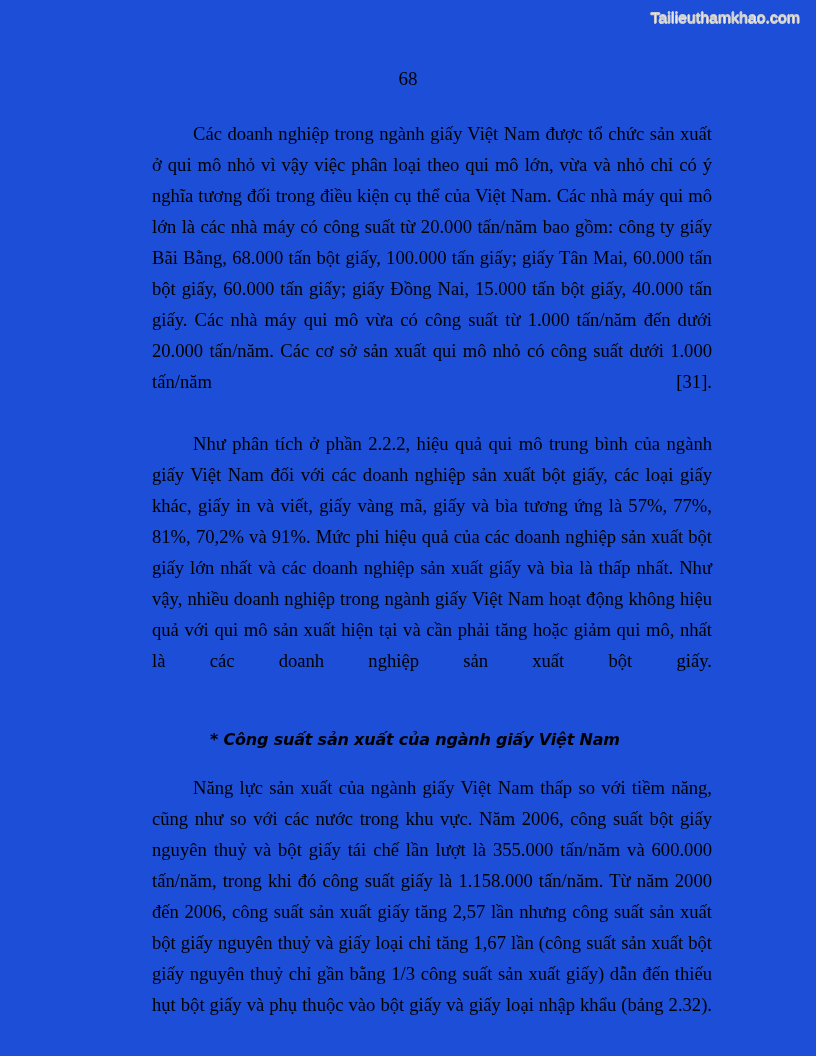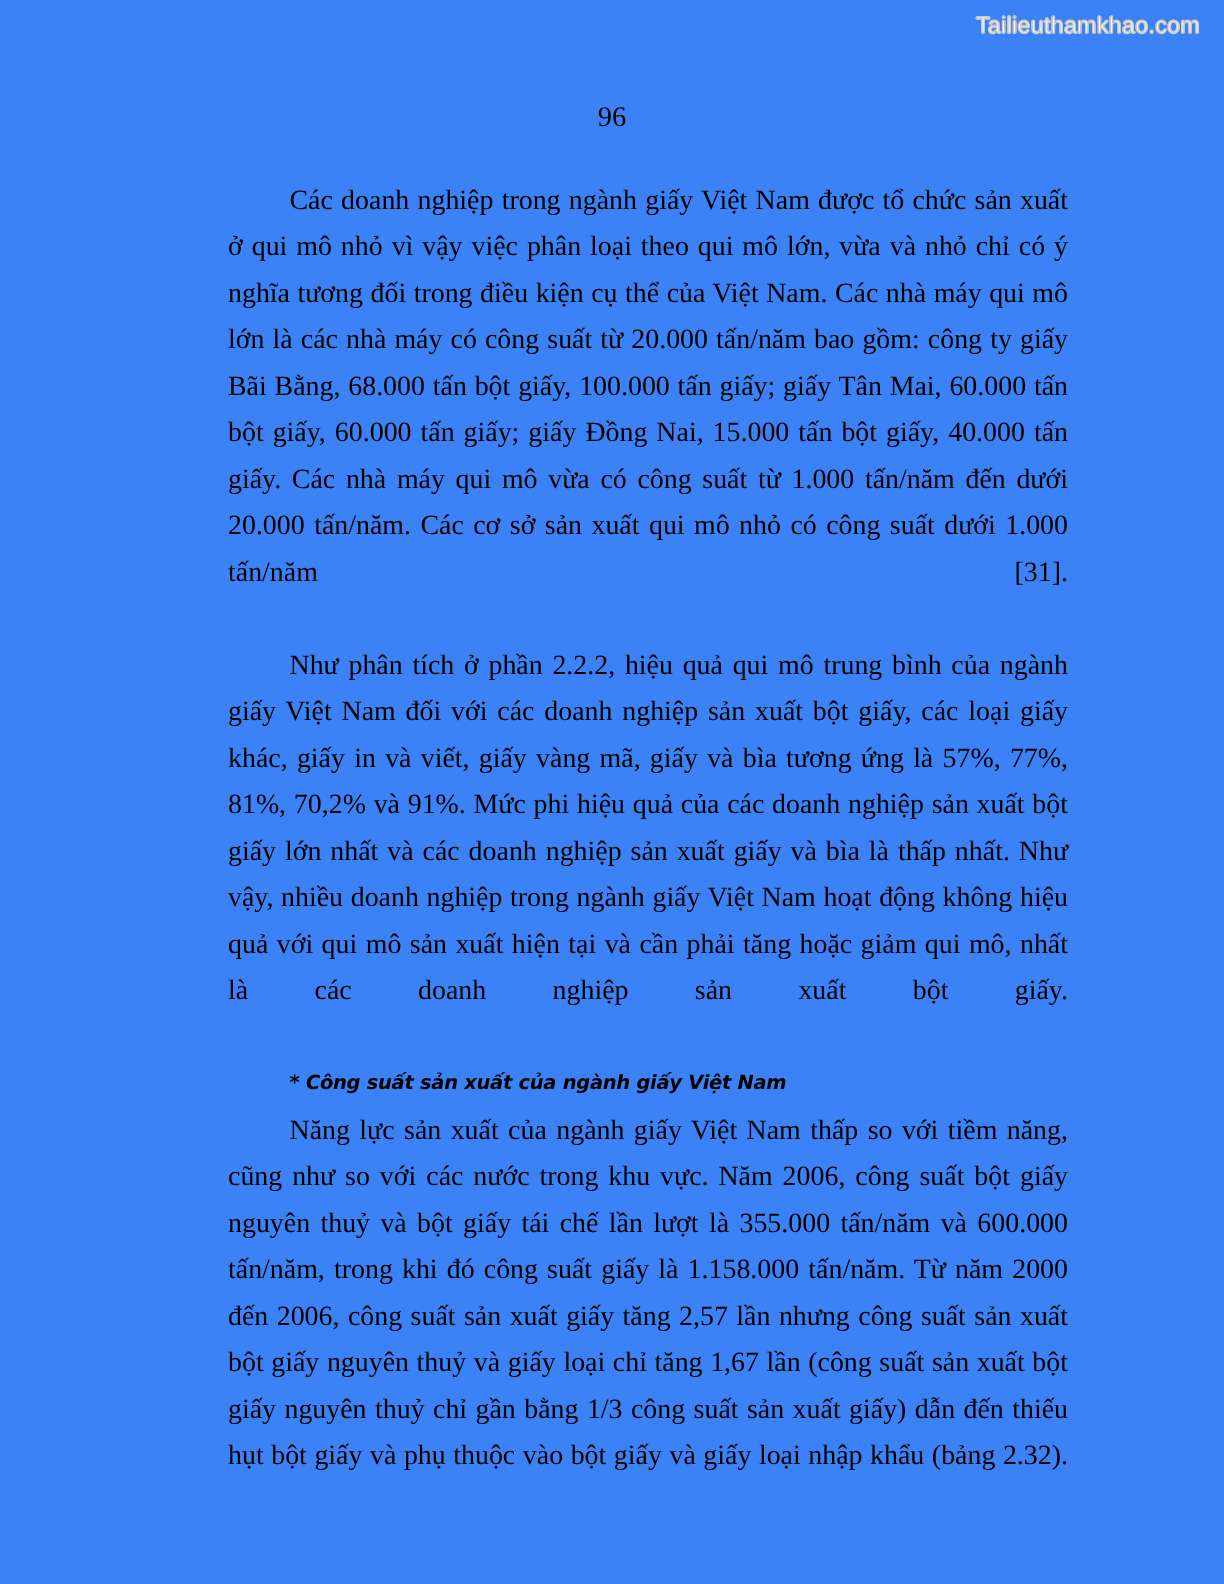--- a/index.html
+++ b/index.html
@@ -4,21 +4,21 @@
 <style>
   html, body {
     margin: 0;
     padding: 0;
     background: #ffffff;
   }
   .page {
     position: relative;
     width: 816px;
     height: 1056px;
-    background: #3b82f6;
+    background: #1d4ed8;
     overflow: hidden;
     font-family: "Liberation Serif", "DejaVu Serif", serif;
     color: #000000;
   }
 
   
   .watermark {
     position: absolute;
     top: 9px;
     right: 16px;
@@ -68,39 +68,39 @@
     text-indent: 0;
   }
   
   .para:after {
     content: "";
     display: inline-block;
     width: 100%;
   }
 
   .section-heading {
-    margin: 0;
+    margin: 17px;
     padding-left: 41px;
     font-family: "DejaVu Sans", "Liberation Sans", sans-serif;
-    font-size: 13px;
+    font-size: 16px;
     font-weight: bold;
     font-style: italic;
     line-height: 31px;
     letter-spacing: -0.2px;
     white-space: nowrap;
   }
 </style>
 </head>
 <body>
 
 <div class="page">
 
   <div class="watermark">Tailieuthamkhao.com</div>
 
-  <div class="page-number">96</div>
+  <div class="page-number">68</div>
 
   <div class="text-block">
 
 
     <p class="para">Các doanh nghiệp trong ngành giấy Việt Nam được tổ chức sản xuất ở qui mô nhỏ vì vậy việc phân loại theo qui mô lớn, vừa và nhỏ chỉ có ý nghĩa tương đối trong điều kiện cụ thể của Việt Nam. Các nhà máy qui mô lớn là các nhà máy có công suất từ 20.000 tấn/năm bao gồm: công ty giấy Bãi Bằng, 68.000 tấn bột giấy, 100.000 tấn giấy; giấy Tân Mai, 60.000 tấn bột giấy, 60.000 tấn giấy; giấy Đồng Nai, 15.000 tấn bột giấy, 40.000 tấn giấy. Các nhà máy qui mô vừa có công suất từ 1.000 tấn/năm đến dưới 20.000 tấn/năm. Các cơ sở sản xuất qui mô nhỏ có công suất dưới 1.000 tấn/năm [31].</p>
 
     <p class="para">Như phân tích ở phần 2.2.2, hiệu quả qui mô trung bình của ngành giấy Việt Nam đối với các doanh nghiệp sản xuất bột giấy, các loại giấy khác, giấy in và viết, giấy vàng mã, giấy và bìa tương ứng là 57%, 77%, 81%, 70,2% và 91%. Mức phi hiệu quả của các doanh nghiệp sản xuất bột giấy lớn nhất và các doanh nghiệp sản xuất giấy và bìa là thấp nhất. Như vậy, nhiều doanh nghiệp trong ngành giấy Việt Nam hoạt động không hiệu quả với qui mô sản xuất hiện tại và cần phải tăng hoặc giảm qui mô, nhất là các doanh nghiệp sản xuất bột giấy.</p>
 
     <h3 class="section-heading">* Công suất sản xuất của ngành giấy Việt Nam</h3>
 

